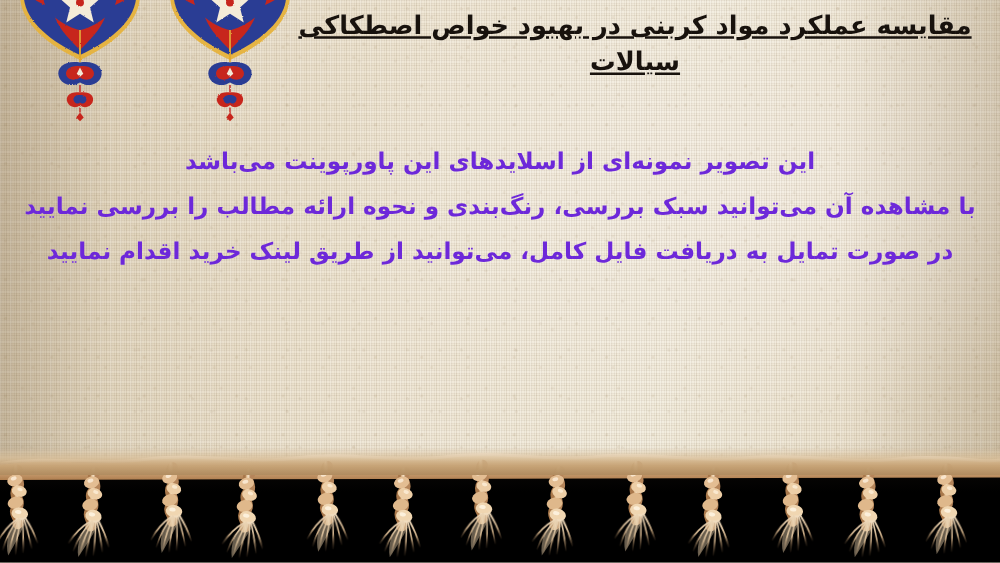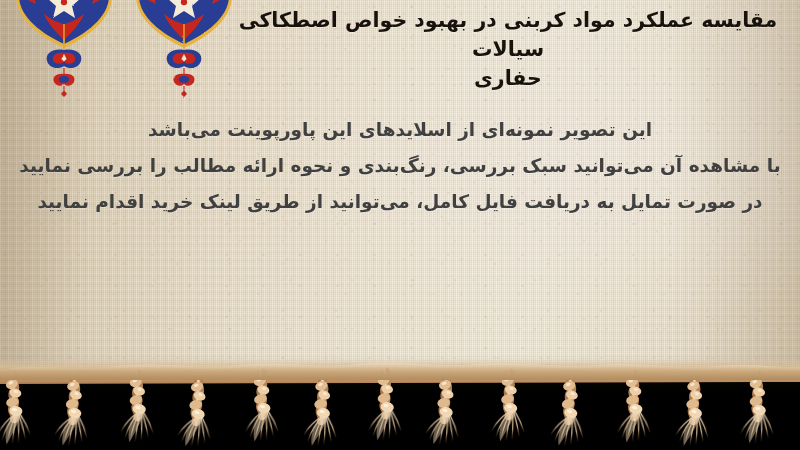--- a/index.html
+++ b/index.html
@@ -86,31 +86,32 @@
     right: 14px;
     left: 230px;
     text-align: center;
     color: #18120d;
     font-size: 20.5px;
     font-weight: 700;
     line-height: 29px;
     letter-spacing: .1px;
     direction: rtl;
     text-shadow: 0 0.5px 0 rgba(255,255,255,.28);
+    text-decoration: underline;
   }
   .body-block {
     position: absolute;
     top: 112px;
     right: 15px;
     left: 15px;
     text-align: center;
     direction: rtl;
   }
   .body-line {
-    color: #404040;
+    color: #6d28d9;
     font-size: 18.5px;
     font-weight: 700;
     line-height: 36px;
     letter-spacing: .1px;
     white-space: nowrap;
     text-shadow: 0 0.5px 0 rgba(255,255,255,.25);
   }
 
   
   .ornaments {
@@ -224,21 +225,20 @@
       <g transform="translate(184,48)">
         <use href="#pendant"></use>
       </g>
     </g>
   </svg>
 
   <div class="text-layer">
 
     <div class="title">
       <div>مقایسه عملکرد مواد کربنی در بهبود خواص اصطکاکی سیالات</div>
-      <div>حفاری</div>
     </div>
 
     <div class="body-block">
       <div class="body-line">این تصویر نمونه‌ای از اسلایدهای این پاورپوینت می‌باشد</div>
       <div class="body-line">با مشاهده آن می‌توانید سبک بررسی، رنگ‌بندی و نحوه ارائه مطالب را بررسی نمایید</div>
       <div class="body-line">در صورت تمایل به دریافت فایل کامل، می‌توانید از طریق لینک خرید اقدام نمایید</div>
     </div>
 
   </div>
 

